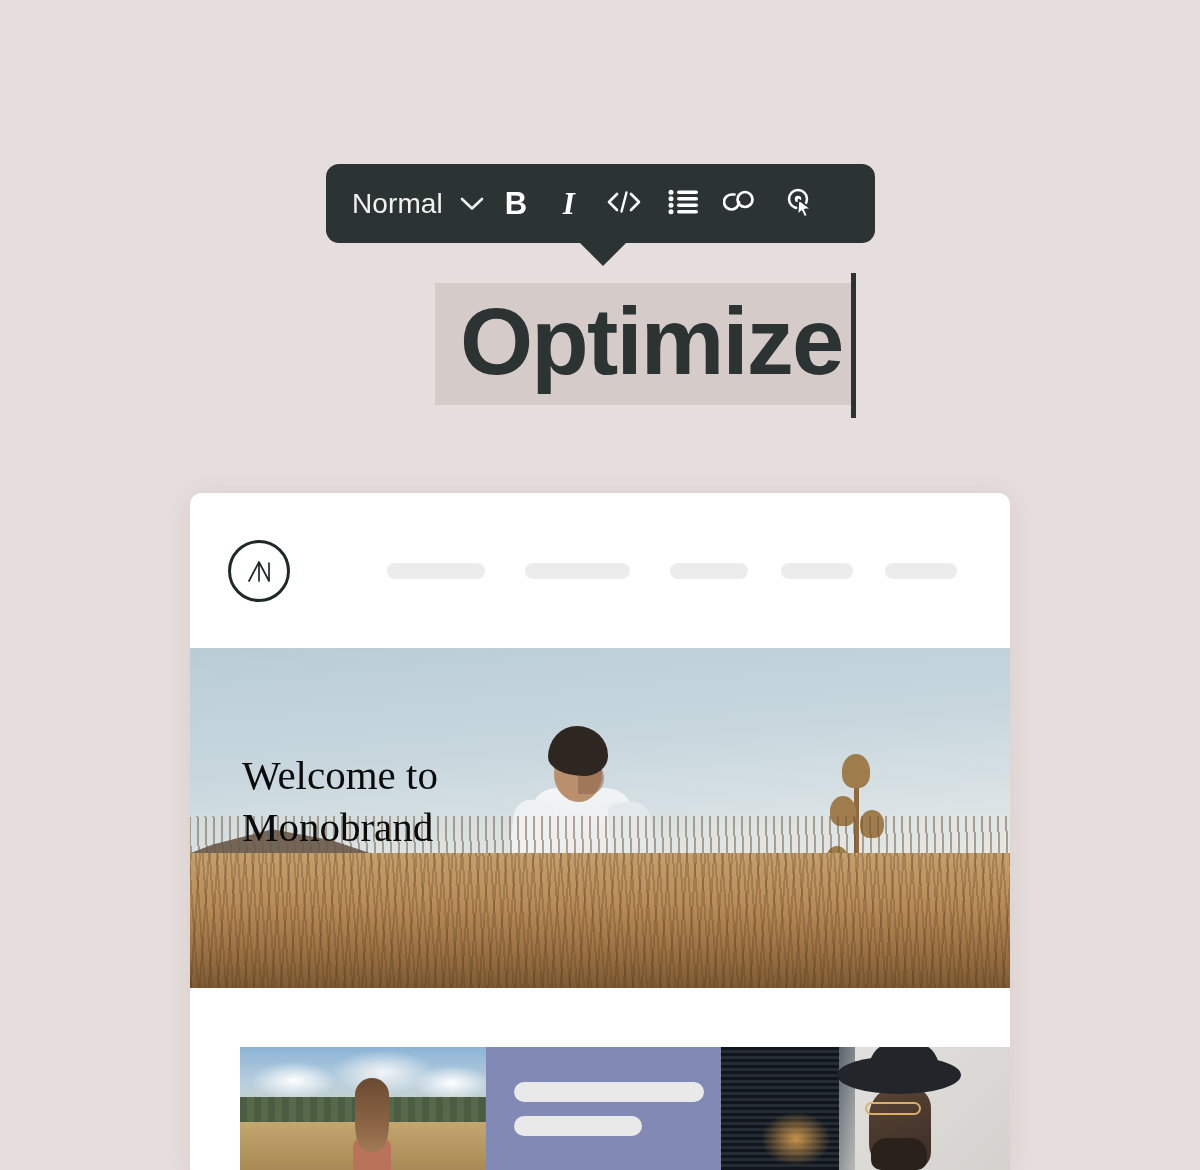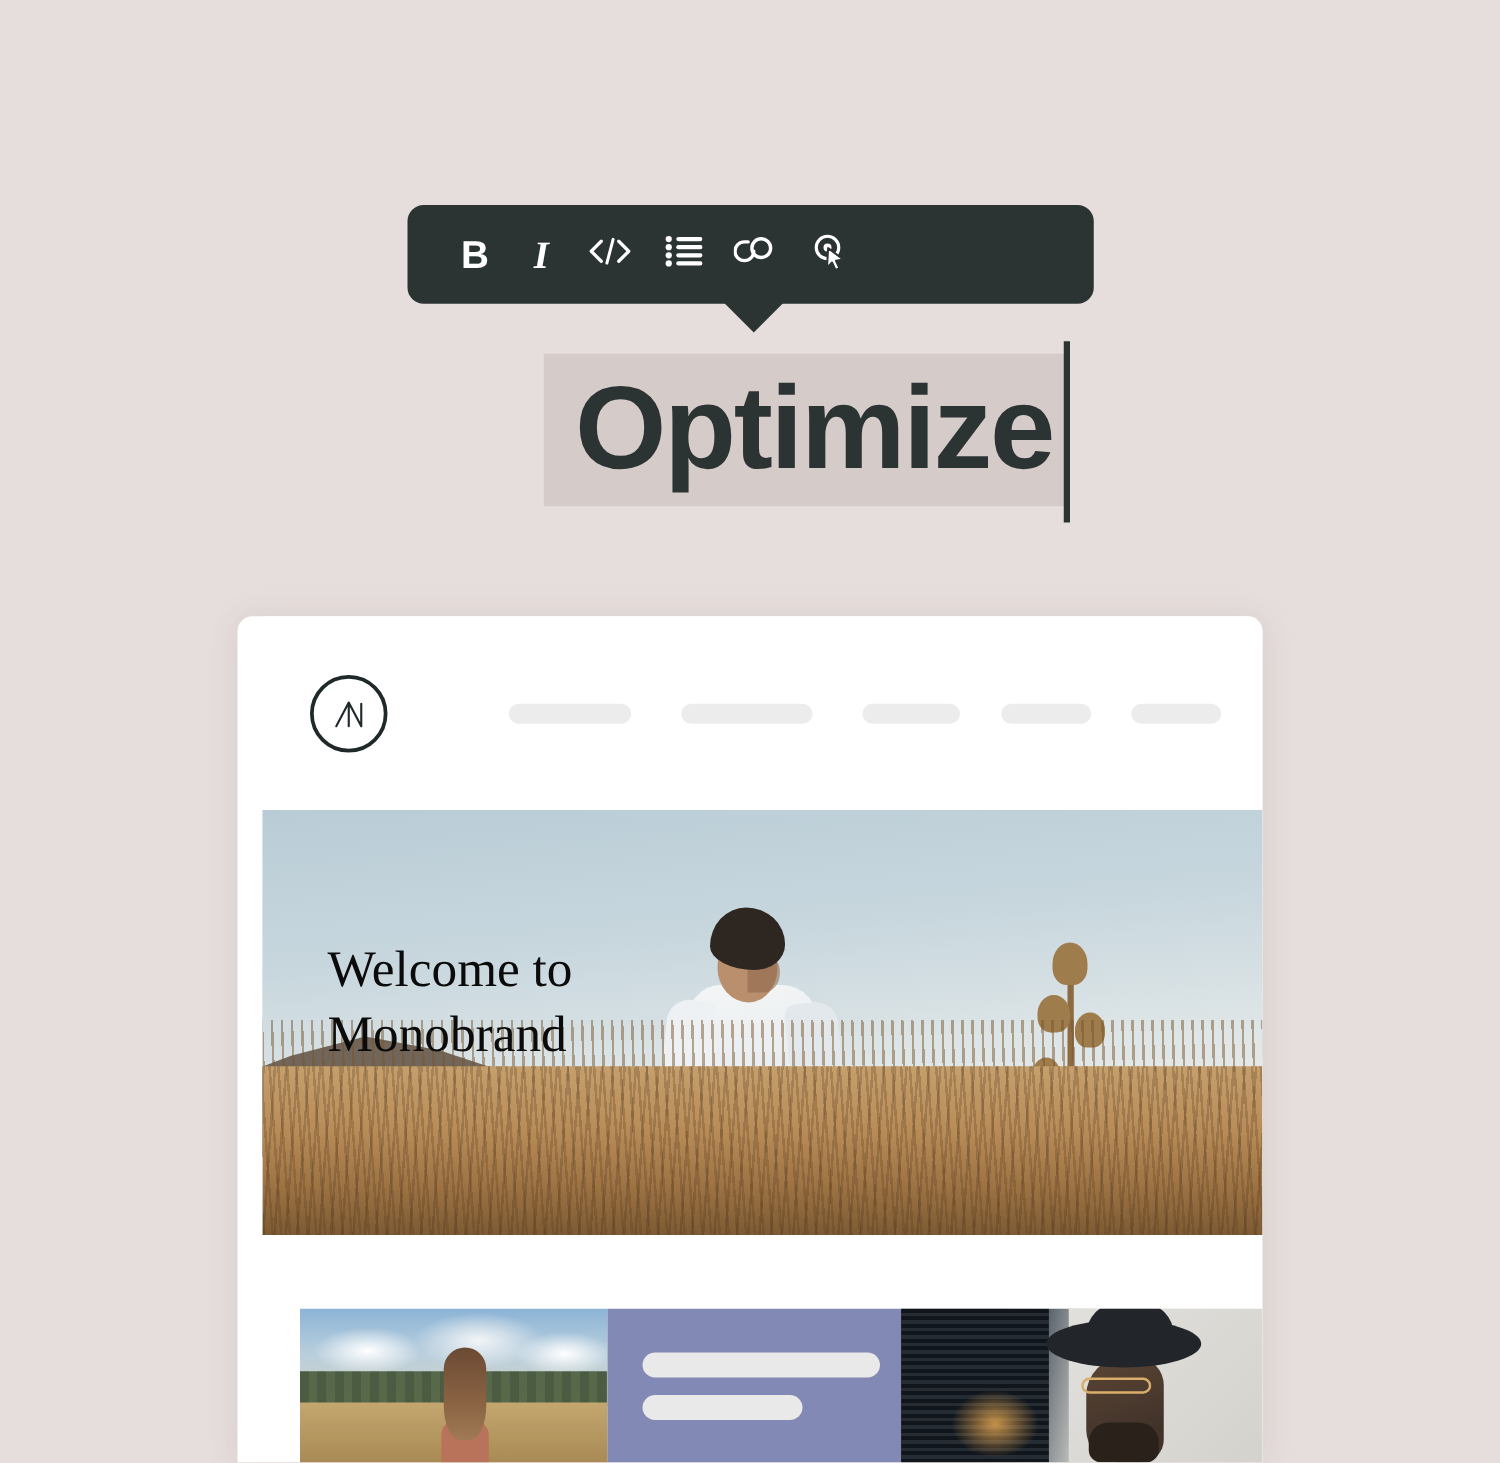--- a/index.html
+++ b/index.html
@@ -107,21 +107,20 @@
   #site-card {
     position: absolute;
     left: 190px;
     top: 493px;
     width: 820px;
     height: 677px;
     background: #ffffff;
     border-radius: 12px 12px 0 0;
     overflow: hidden;
     box-shadow: 0 2px 26px rgba(90,70,66,.10);
-    padding-left: 20px;
   }
 
   
   #site-nav {
     height: 155px;
     display: flex;
     align-items: center;
     padding-left: 38px;
     background: #fff;
   }
@@ -352,20 +351,28 @@
     position: absolute; left: 32px; top: 86px; width: 56px; height: 32px;
     background: #2a211b;
     border-radius: 16px 16px 10px 10px;
   }
 </style>
 </head>
 <body>
 
 <div id="toolbar">
 
+  <div class="tb-btn" id="style-select">
+    <span id="style-select-label">Normal</span>
+    <span>
+      <svg class="chev" viewBox="0 0 24 14" fill="none">
+        <path d="M2 2 L12 11.5 L22 2" stroke="#f2f2f0" stroke-width="2.6" stroke-linecap="round" stroke-linejoin="round"></path>
+      </svg>
+    </span>
+  </div>
 
   <div class="tb-btn" id="bold-btn">
     <span>B</span>
   </div>
 
   <div class="tb-btn" id="italic-btn">
     <span>I</span>
   </div>
 
   <div class="tb-btn" id="code-btn">

